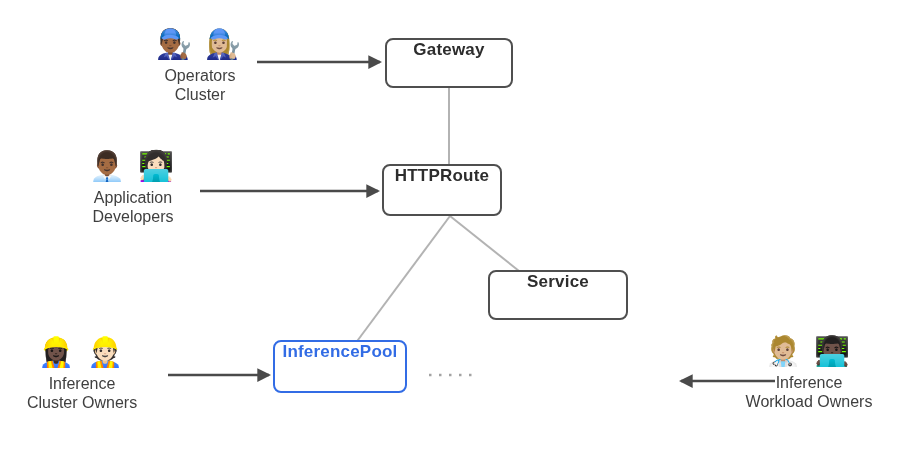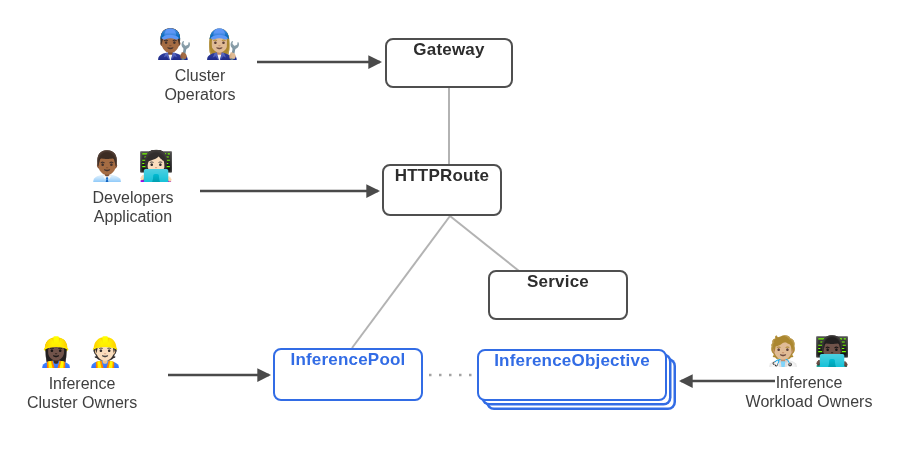--- a/index.html
+++ b/index.html
@@ -38,21 +38,21 @@
   .node.stacked {
     box-shadow:
       4.5px 4.5px 0 -2.5px #ffffff,
       4.5px 4.5px 0 0 #326ce5,
       9px 9px 0 -2.5px #ffffff,
       9px 9px 0 0 #326ce5;
   }
   .node-gateway            { left: 385px; top: 38px;  width: 128px; height: 50px; }
   .node-httproute          { left: 382px; top: 164px; width: 120px; height: 52px; }
   .node-service            { left: 448px; top: 270px; width: 140px; height: 50px; margin-left: 40px; }
-  .node-inference-pool     { left: 273px; top: 348px; width: 150px; height: 53px; }
+  .node-inference-pool     { left: 273px; top: 340px; width: 134px; height: 53px; }
   .node-inference-objective{ left: 477px; top: 349px; width: 190px; height: 52px; }
 
   .persona {
     position: absolute;
     text-align: center;
     color: #3f3f3f;
     font-size: 16px;
     line-height: 19px;
     z-index: 1;
   }
@@ -101,34 +101,31 @@
   </div>
 
   <div class="node node-service">
     <span>Service</span>
   </div>
 
   <div class="node blue node-inference-pool">
     <span>InferencePool</span>
   </div>
 
-  <div class="node blue stacked node-inference-objective">
-    <span>InferenceObjective</span>
-  </div>
 
   <div class="persona persona-cluster-operators">
     <div class="icons">👨🏾‍🔧 👩🏼‍🔧</div>
+    <div>Operators</div>
     <div>Cluster</div>
-    <div>Operators</div>
   </div>
 
   <div class="persona persona-application-developers">
     <div class="icons">👨🏾‍💼 👩🏻‍💻</div>
+    <div>Application</div>
     <div>Developers</div>
-    <div>Application</div>
   </div>
 
   <div class="persona persona-inference-platform-owners">
     <div class="icons">👷🏿‍♀️ 👷🏻</div>
     <div>Inference</div>
     <div>Cluster Owners</div>
   </div>
 
   <div class="persona persona-inference-workload-owners">
     <div class="icons">🧑🏼‍⚕️ 👨🏿‍💻</div>

